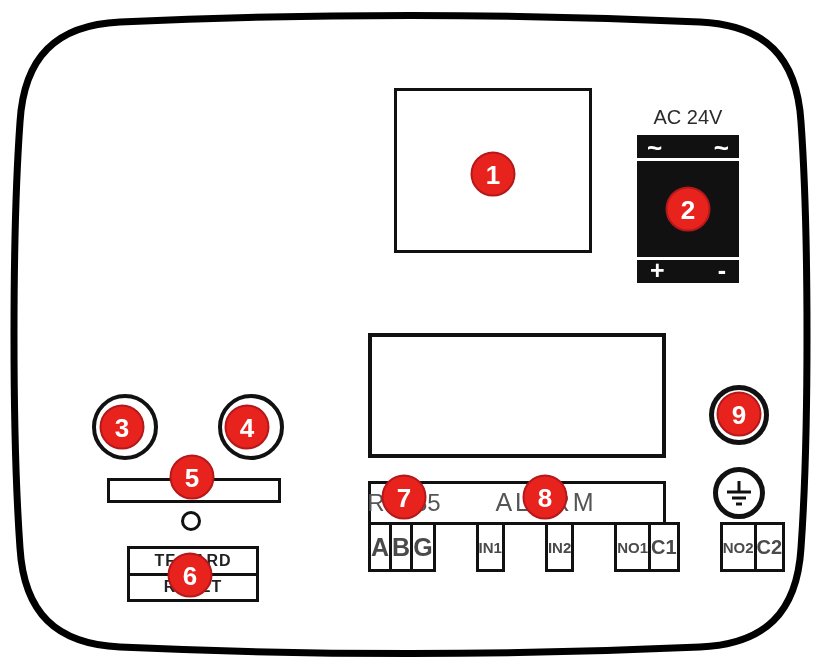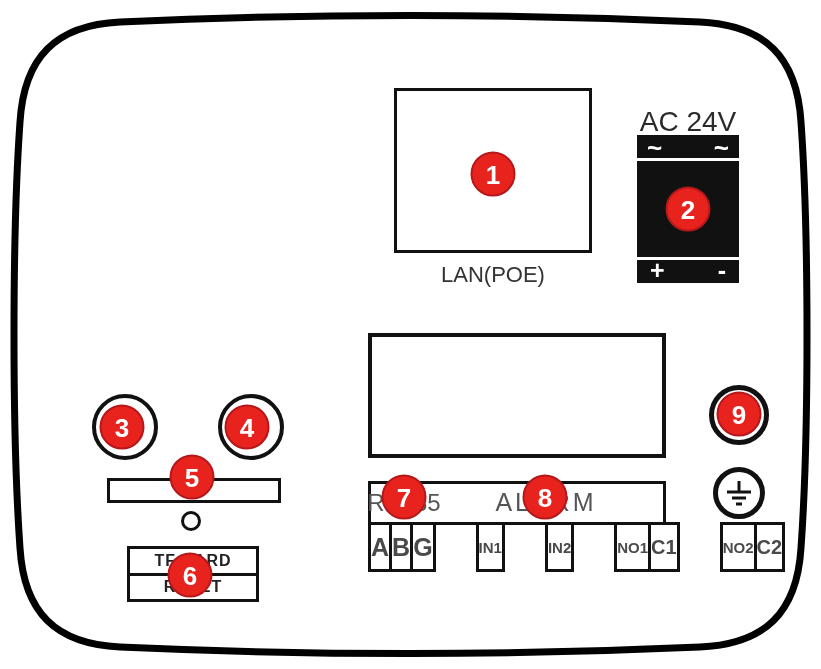--- a/index.html
+++ b/index.html
@@ -12,21 +12,21 @@
 
   
   .lan-box   { left:394px; top:88px;  width:198px; height:165px; border:3px solid #111; }
   .big-box   { left:368px; top:333px; width:298px; height:125px; border:4px solid #111; }
   .slot      { left:107px; top:478px; width:174px; height:25px;  border:3px solid #111; }
   .small-circle { left:181px; top:511px; width:20px; height:20px; border:3px solid #111; border-radius:50%; }
 
   
   .label { color:#2b2b2b; text-align:center; }
   .lan-label { left:394px; top:262px; width:198px; font-size:22px; color:#333; }
-  .ac-label  { left:637px; top:106px; width:102px; font-size:28px; }
+  .ac-label  { left:637px; top:106px; width:102px; font-size:20px; }
   .dc-label  { left:637px; top:288px; width:102px; font-size:20px; }
   .aout-label{ left:75px;  top:358px; width:100px; font-size:21px; }
   .ain-label { left:200px; top:358px; width:100px; font-size:21px; }
 
   
   .tilde-bar { left:637px; top:135px; width:102px; height:23px; background:#111; color:#fff;
                display:flex; justify-content:space-between; padding:0 10px; font-size:26px;
                line-height:26px; font-weight:bold; }
   .power-box { left:637px; top:161px; width:102px; height:96px; background:#111; }
   .pm-bar    { left:637px; top:260px; width:102px; height:23px; background:#111; color:#fff;
@@ -81,21 +81,20 @@
              C 765 25, 797 57, 801 122
              C 809 235, 809 435, 801 548
              C 797 613, 765 644, 700 647
              C 500 656, 320 656, 120 647
              C 56 644, 24 613, 20 548
              C 12 435, 12 235, 20 122
              C 24 57, 56 25, 120 22 Z" fill="#ffffff" stroke="#000000" stroke-width="7"></path>
   </svg>
 
   <div class="abs lan-box"></div>
-  <div class="abs label lan-label">LAN(POE)</div>
 
   <div class="abs label ac-label">AC 24V</div>
   <div class="abs tilde-bar">
     <span>~</span>
     <span>~</span>
   </div>
   <div class="abs power-box"></div>
   <div class="abs pm-bar">
     <span>+</span>
     <span>-</span>

